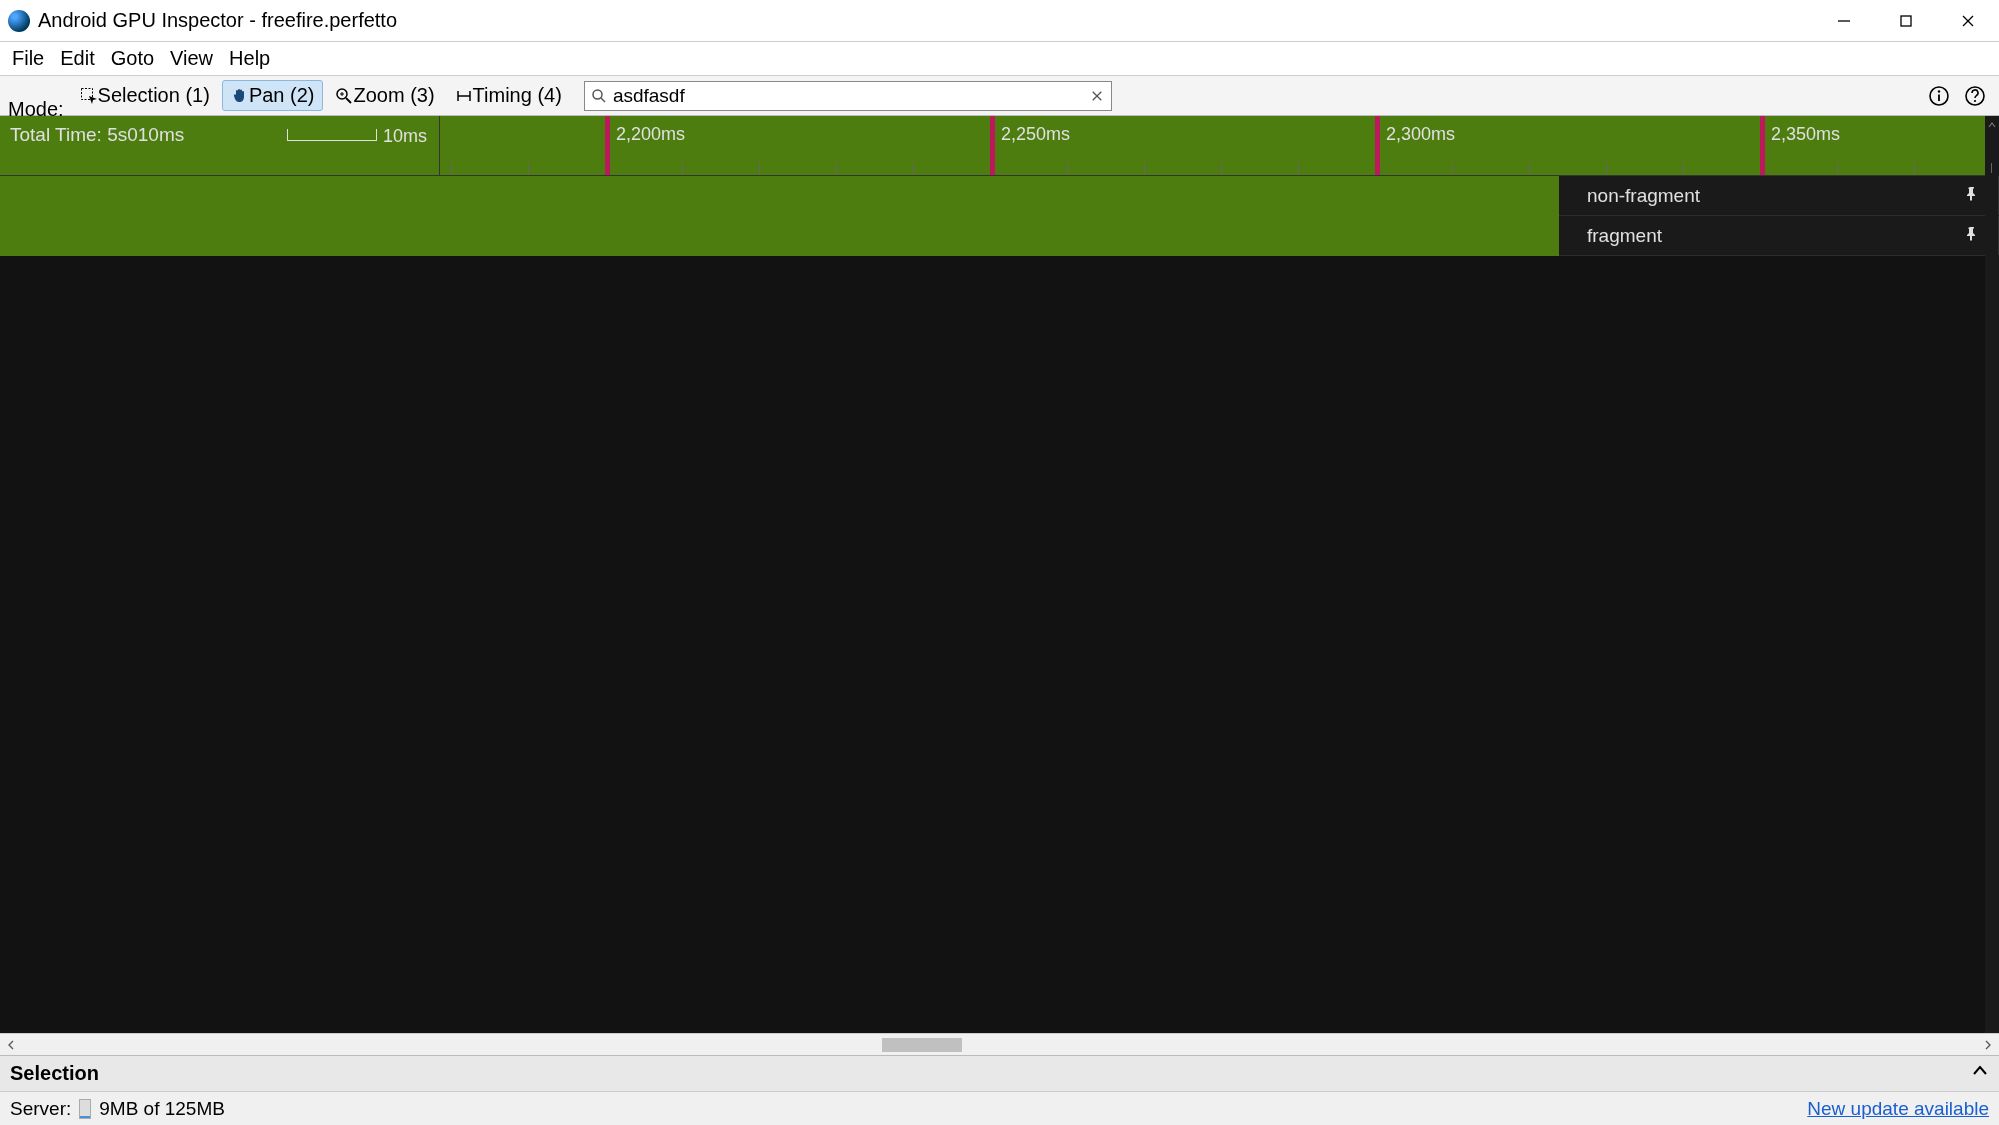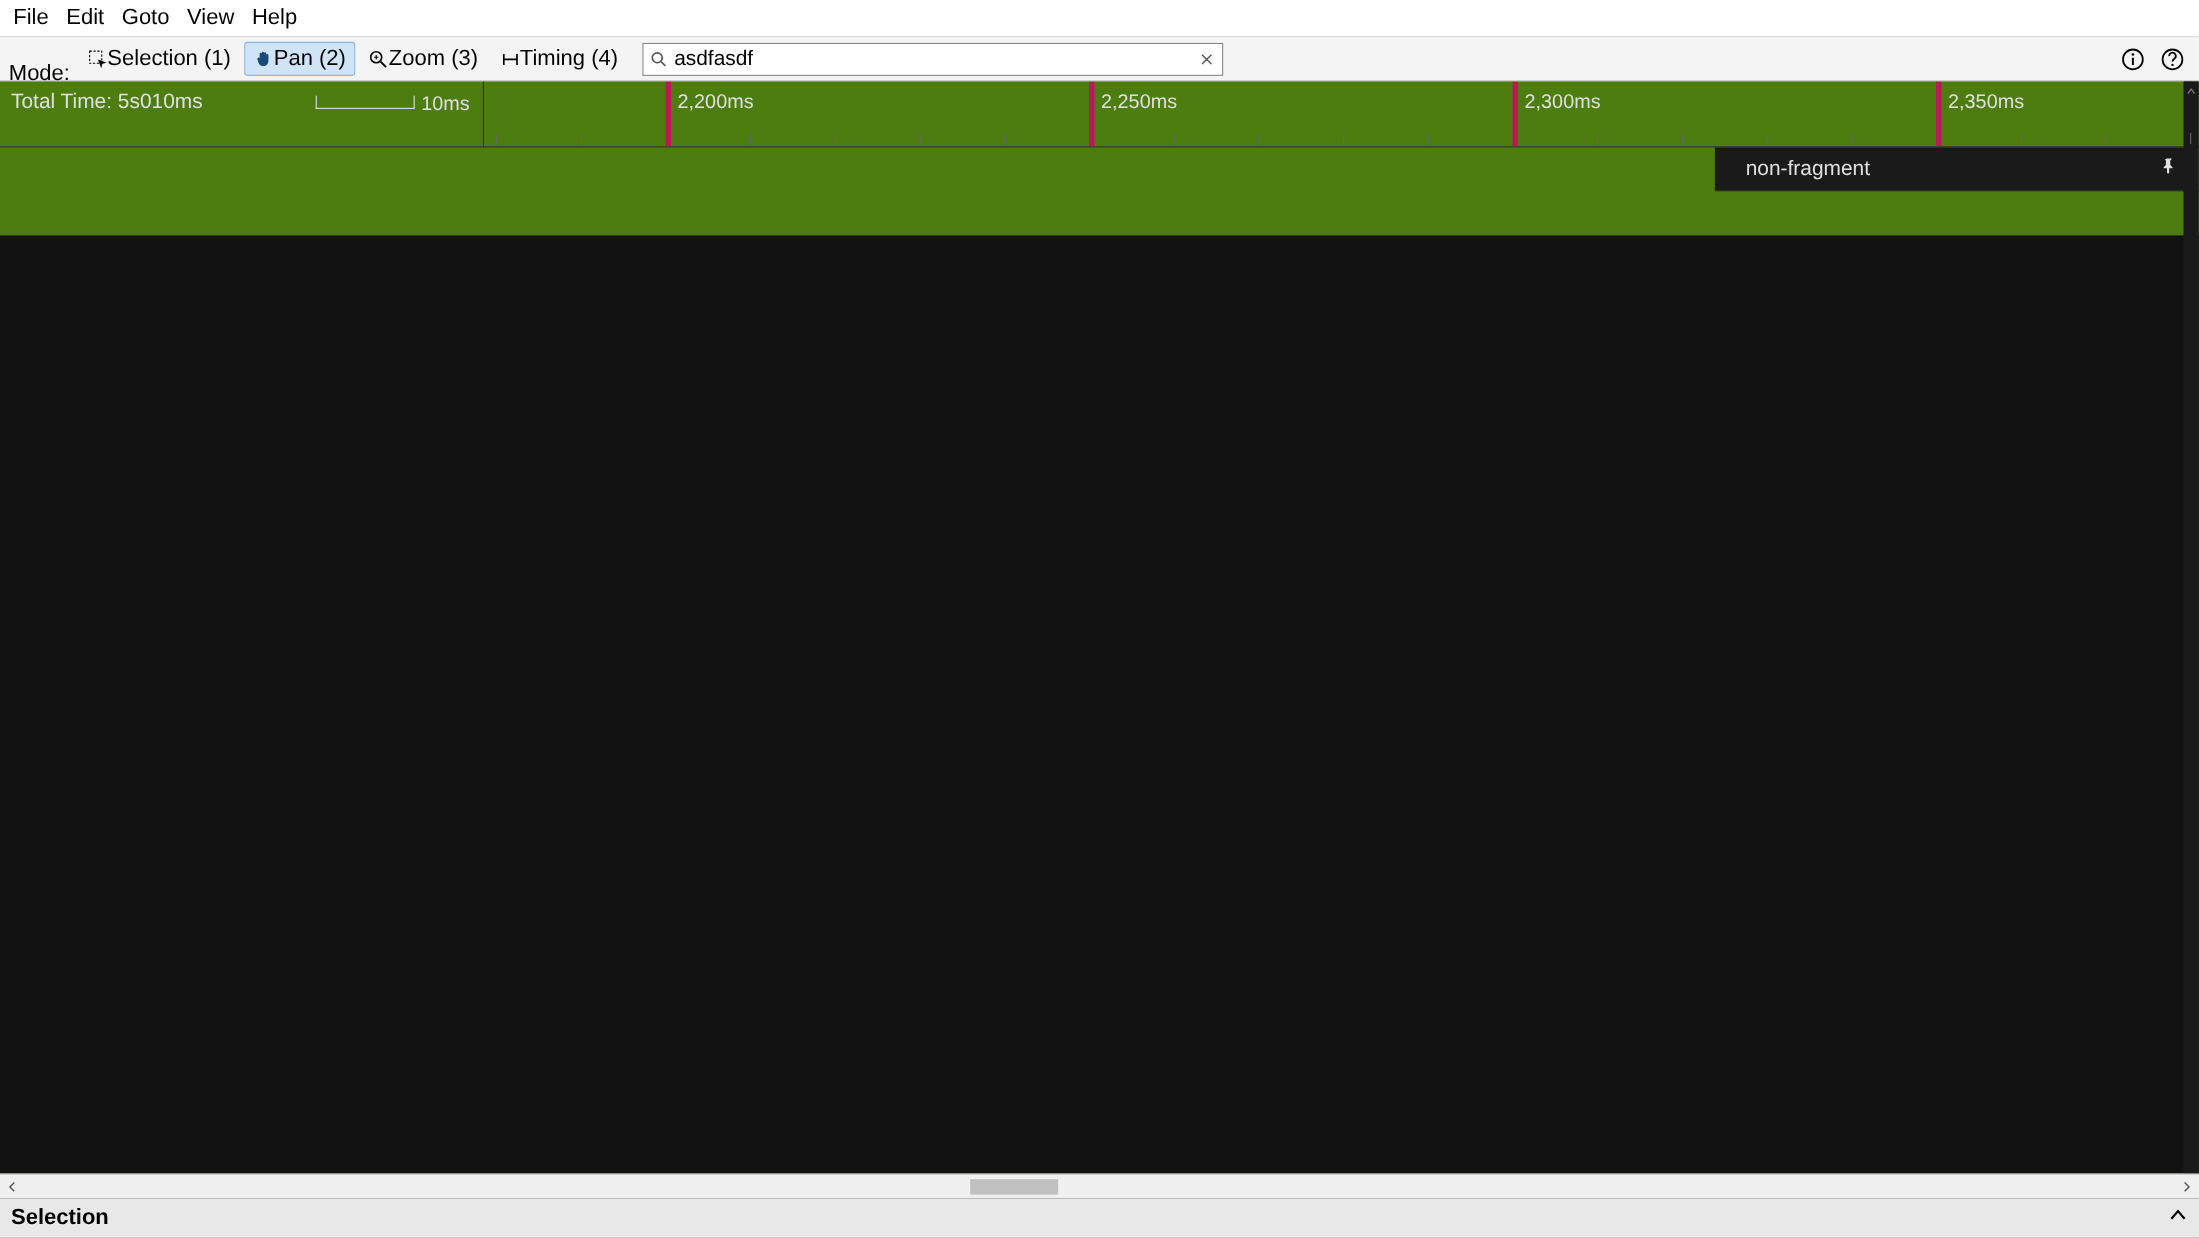--- a/index.html
+++ b/index.html
@@ -74,20 +74,44 @@
   .status-left { display:flex; align-items:center; gap:8px; }
   .mem-bar { width:12px; height:20px; background:#ddd; position:relative; border:1px solid #aaa; display:inline-block; }
   .mem-fill { position:absolute; bottom:0; left:0; right:0; height:10%; background:#4a90d9; }
   .update-link { color:#1a5fd0; text-decoration:underline; cursor:pointer; }
 </style>
 </head>
 <body>
 
 <div class="app" style="transform: scale(1);">
 
+  <div class="title-bar">
+    <div class="title-left">
+      <div class="title-icon"></div>
+      <span>Android GPU Inspector - freefire.perfetto</span>
+    </div>
+    <div class="title-controls">
+      <div class="title-ctrl">
+        <svg viewBox="0 0 14 14">
+            <line x1="1" y1="7" x2="13" y2="7" stroke="#000" stroke-width="1.3"></line>
+          </svg>
+      </div>
+      <div class="title-ctrl">
+        <svg viewBox="0 0 14 14">
+            <rect x="2" y="2" width="10" height="10" fill="none" stroke="#000" stroke-width="1.3"></rect>
+          </svg>
+      </div>
+      <div class="title-ctrl close">
+        <svg viewBox="0 0 14 14">
+            <line x1="2" y1="2" x2="12" y2="12" stroke="#000" stroke-width="1.3"></line>
+            <line x1="12" y1="2" x2="2" y2="12" stroke="#000" stroke-width="1.3"></line>
+          </svg>
+      </div>
+    </div>
+  </div>
 
   <div class="menu-bar">
     <div class="menu-item">File</div>
     <div class="menu-item">Edit</div>
     <div class="menu-item">Goto</div>
     <div class="menu-item">View</div>
     <div class="menu-item">Help</div>
   </div>
 
   <div class="toolbar">
@@ -215,20 +239,28 @@
             <div class="block purple" style="left: 185px;"></div>
             <div class="block purple" style="left: 430px;"></div>
             <div class="block purple" style="left: 693px;"></div>
             <div class="block purple" style="left: 950px;"></div>
             <div class="block purple" style="left: 1205px;"></div>
             <div class="block purple" style="left: 1450px;"></div>
           </div>
       </div>
 
       <div class="track-row">
+        <div class="track-label">
+          <span>fragment</span>
+          <span class="pin-icon">
+            <svg viewBox="0 0 16 16">
+                <path d="M6 1 h4 v1 l-1 1 v4 l2 2 v1 h-3 v4 l-1 1 l-1 -1 v-4 h-3 v-1 l2 -2 v-4 l-1 -1 z"></path>
+              </svg>
+          </span>
+        </div>
         <div class="track-content" id="track-1">
             <div class="block blue" style="left: 201px;"></div>
             <div class="block blue" style="left: 446px;"></div>
             <div class="block blue" style="left: 709px;"></div>
             <div class="block blue" style="left: 966px;"></div>
             <div class="block blue" style="left: 1221px;"></div>
             <div class="block blue" style="left: 1466px;"></div>
           </div>
       </div>
     </div>
@@ -254,14 +286,24 @@
 
   <div class="selection-panel">
     <span>Selection</span>
     <span class="selection-toggle">
       <svg width="18" height="18" viewBox="0 0 18 18">
           <path d="M3 12 L9 5 L15 12" fill="none" stroke="#000" stroke-width="2"></path>
         </svg>
     </span>
   </div>
 
+  <div class="status-bar">
+    <div class="status-left">
+      <span>Server:</span>
+      <span class="mem-bar">
+          <span class="mem-fill"></span>
+        </span>
+      <span>9MB of 125MB</span>
+    </div>
+    <span class="update-link">New update available</span>
+  </div>
 
 </div>
 
 </body></html>

